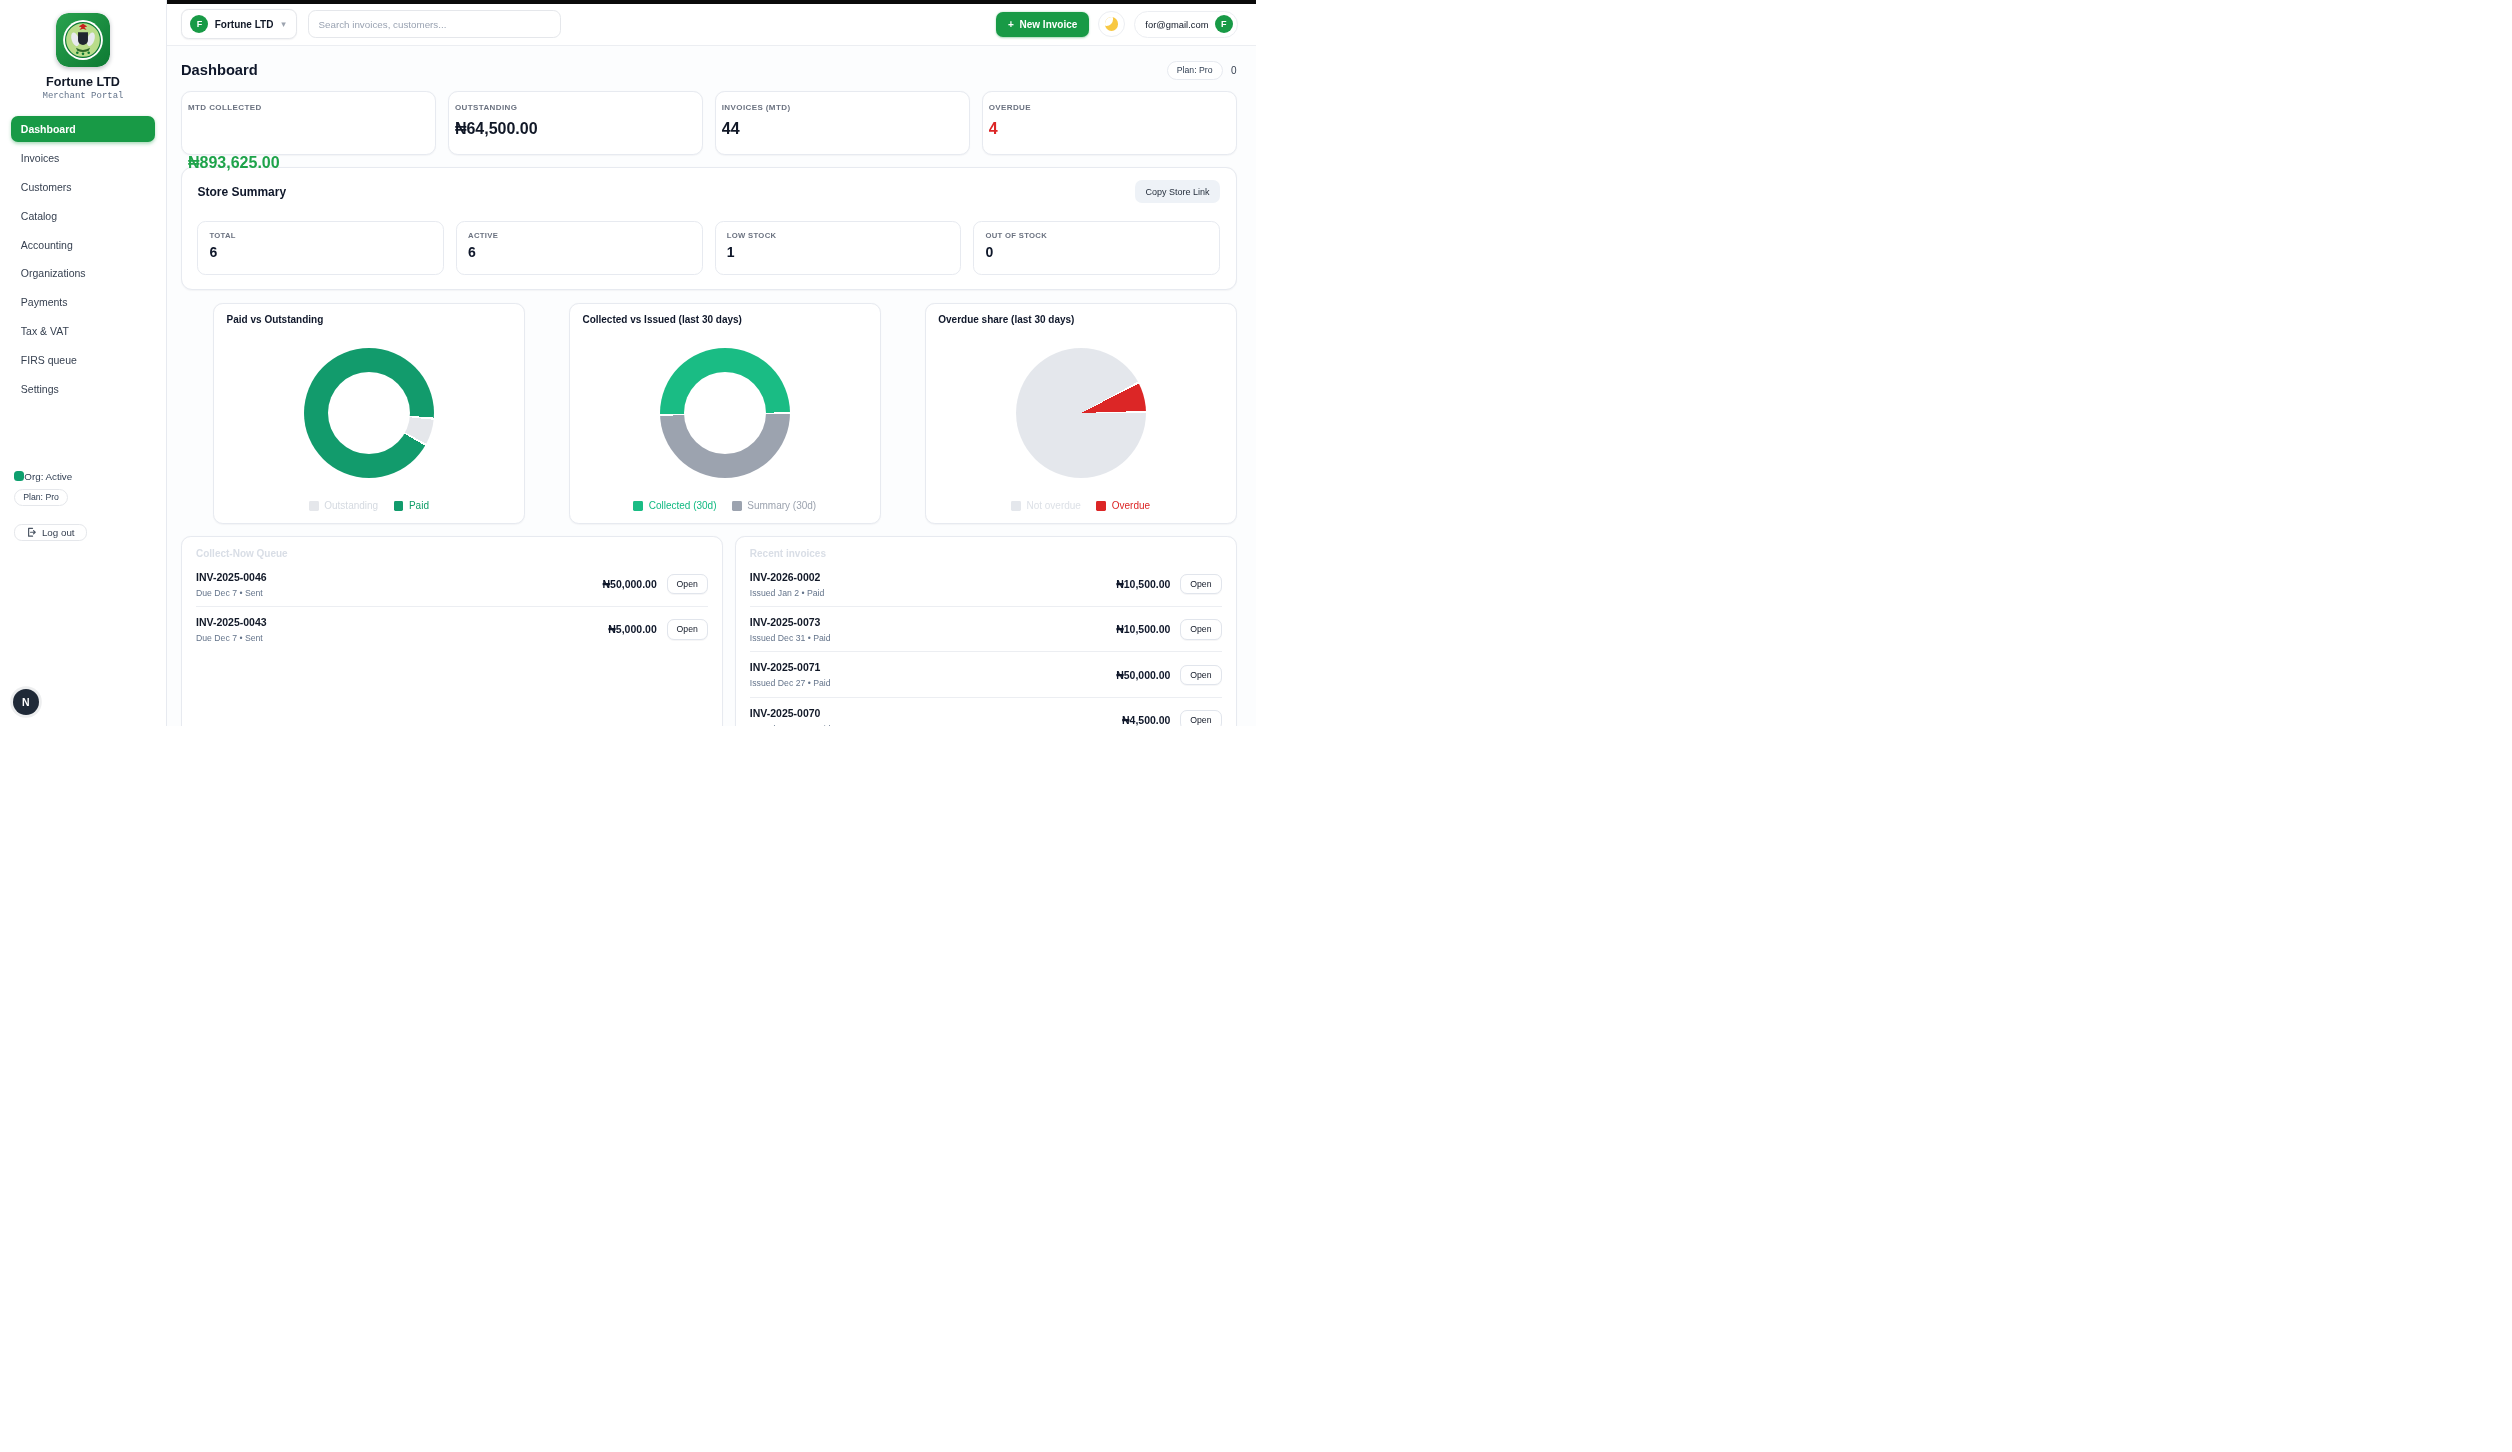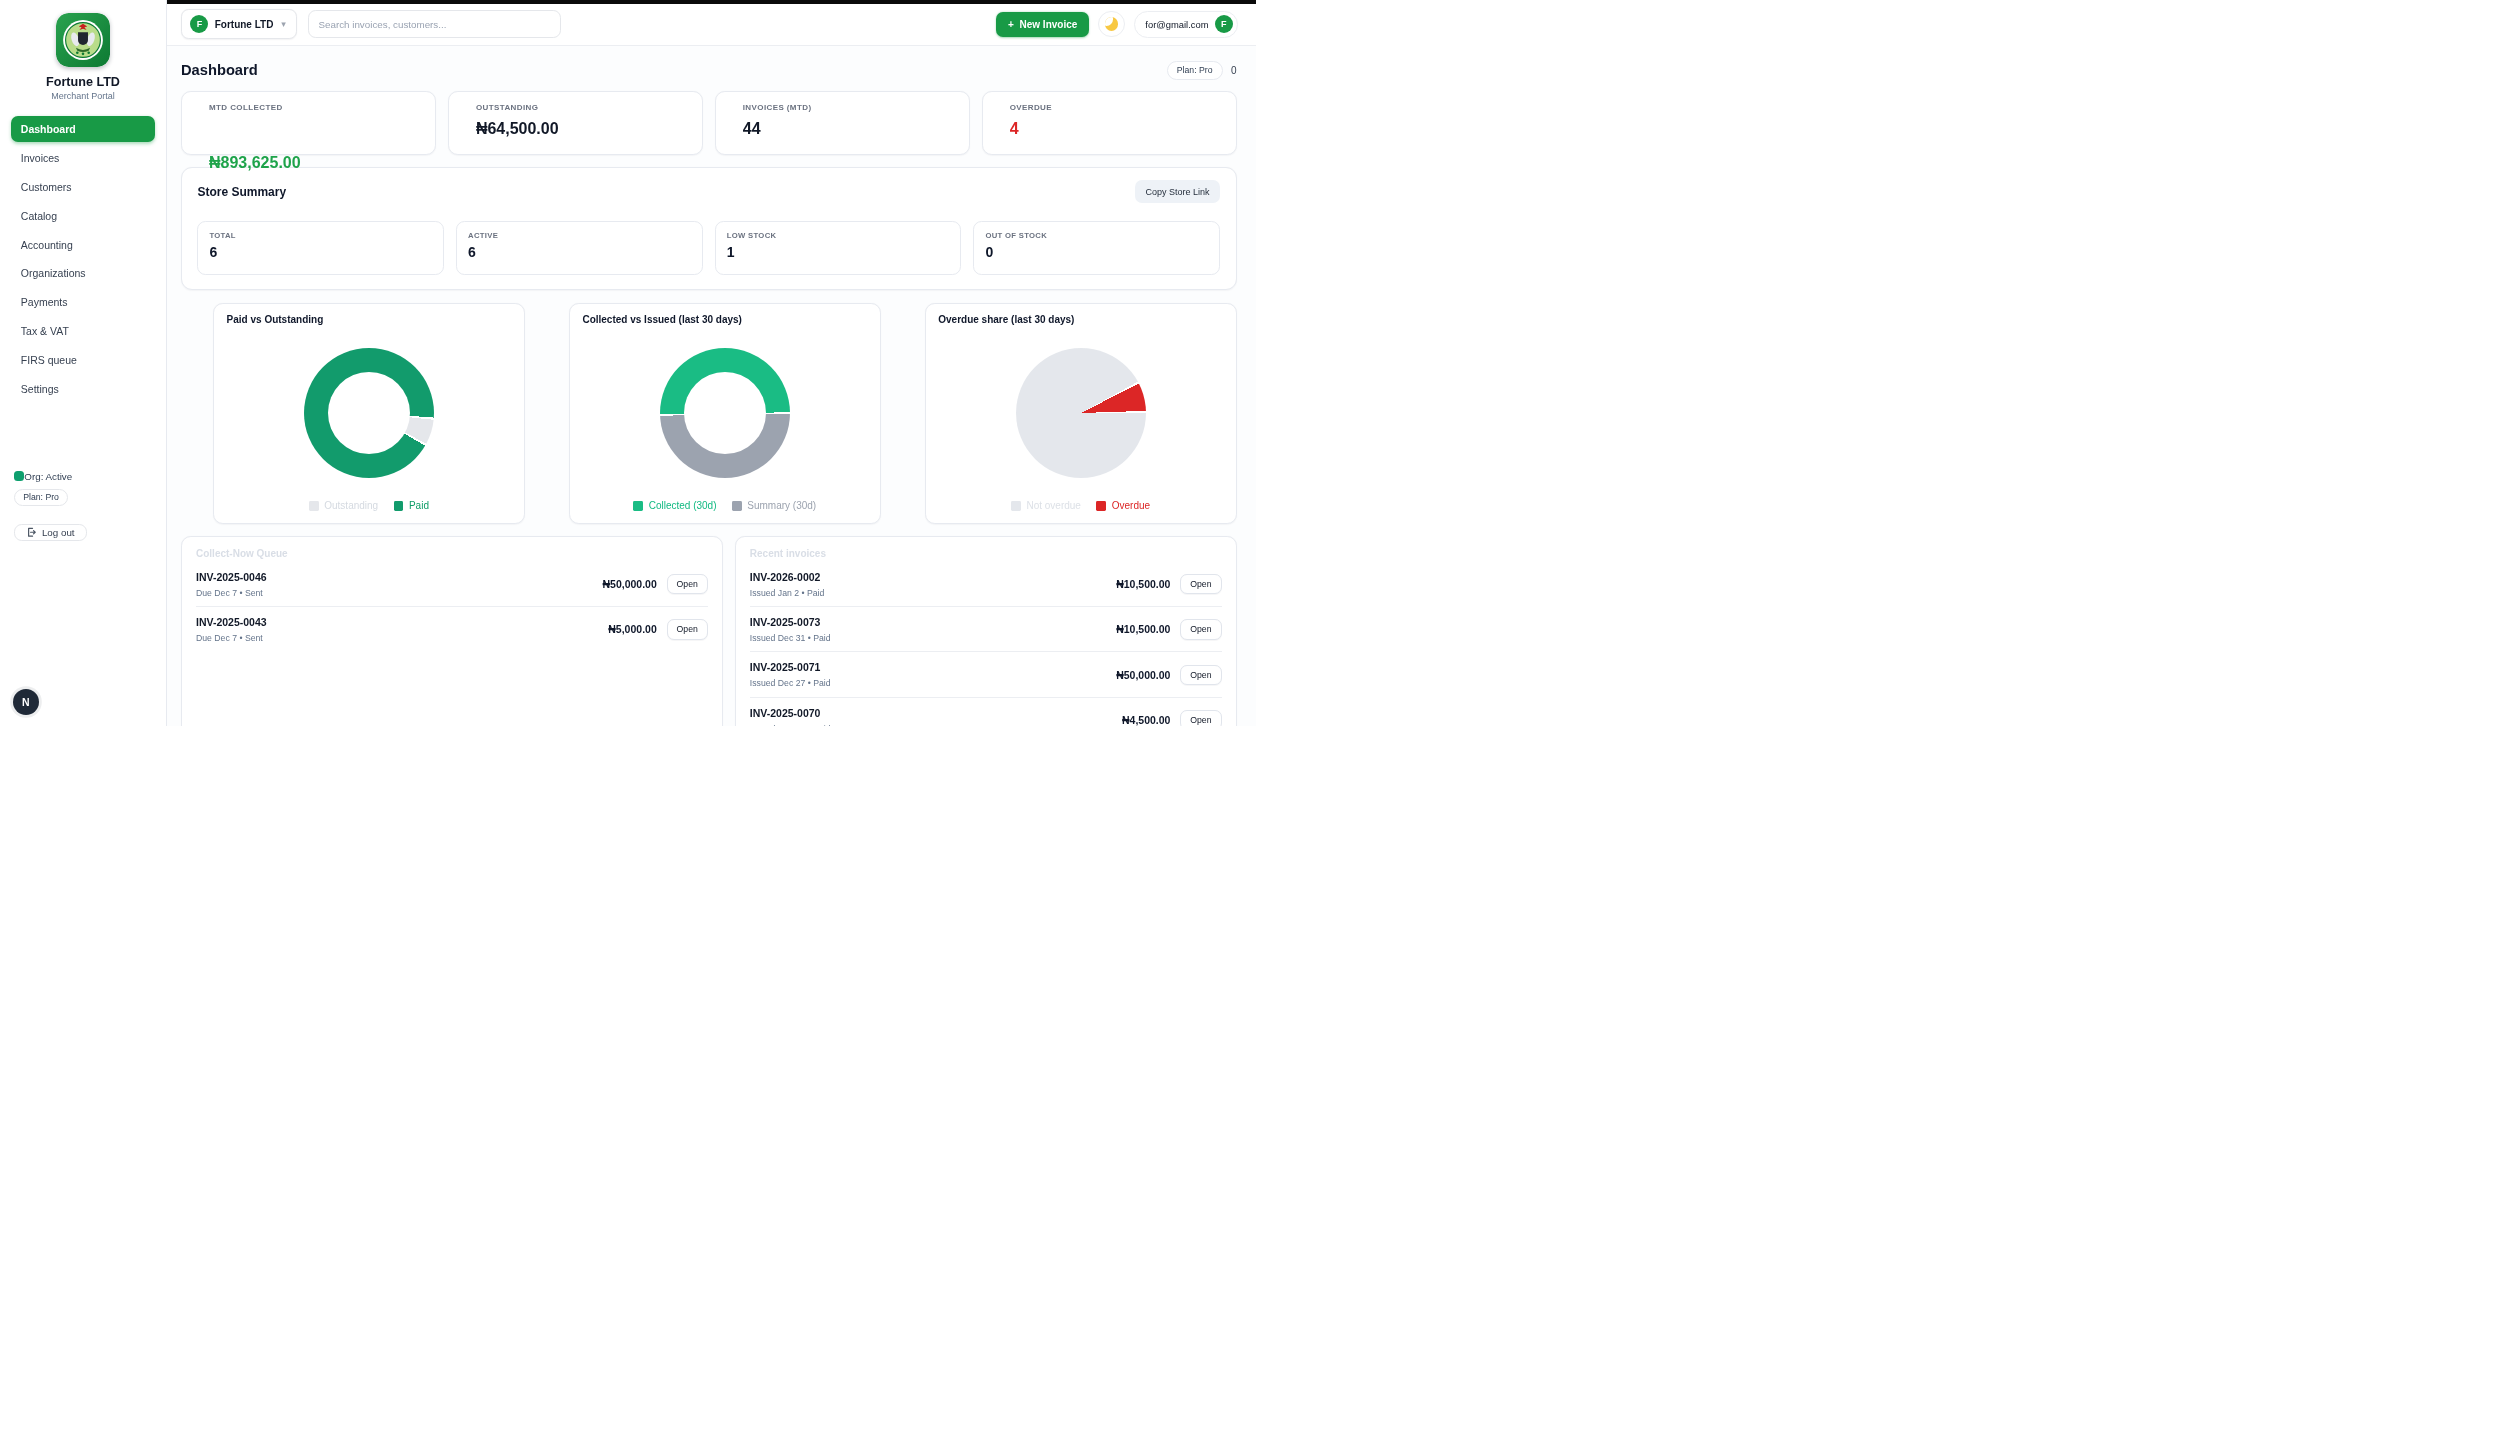--- a/index.html
+++ b/index.html
@@ -7,21 +7,21 @@
   body { font-family:"Liberation Sans","DejaVu Sans",sans-serif; color:#111827; }
   .app { width:1256px; height:726px; display:flex; overflow:hidden; background:#ffffff; }
 
   
   .sidebar { width:167px; flex:0 0 167px; border-right:0.7px solid #e7eaf0; background:#ffffff;
              display:flex; flex-direction:column; padding:12.6px 11px 11px; position:relative; }
   .logo-wrap { display:flex; flex-direction:column; align-items:center; }
   .logo-badge { width:54px; height:54px; border-radius:12.6px; overflow:hidden;
                 box-shadow:0 1.4px 4.2px rgba(16,24,40,.25); }
   .org-title { margin-top:8.4px; font-size:12.6px; font-weight:700; color:#111827; }
-  .org-sub { margin-top:2.1px; font-size:9px; color:#64748b; }
+  .org-sub { margin-top:2.1px; font-size:9px; color:#64748b;font-family:Liberation Mono, monospace; }
   .nav { margin-top:15.4px; display:flex; flex-direction:column; gap:2.8px; }
   .nav-item { padding:7px 9.8px; border-radius:7px; font-size:10.5px; color:#374151; cursor:pointer; }
   .nav-item.active { background:#189a46; color:#ffffff; font-weight:600;
                      box-shadow:0 1.4px 3.5px rgba(24,154,70,.35); }
   .side-footer { margin-top:31px; padding:0 2.8px; }
   .org-status { display:flex; align-items:center; gap:0; font-size:9.8px; color:#334155;margin-top:38px; }
   .status-dot { width:10.5px; height:10.5px; border-radius:3.5px; background:#0e9f6e; }
   .plan-pill-side { display:inline-block; margin-top:7px; font-size:8.7px; color:#334155;
                     border:0.7px solid #e5e7eb; border-radius:697px; padding:2.8px 8.4px; background:#fff; }
   .logout-btn { margin-top:18px; display:inline-flex; align-items:center; gap:5.6px;
@@ -61,21 +61,21 @@
   
   .content { flex:1; overflow:hidden; background:#fcfdfe; padding:14px 19.5px 0 14px; }
   .page-head { display:flex; align-items:center; margin:1.4px 0 11px; }
   .page-title { font-size:14.7px; font-weight:700; color:#0f172a; }
   .page-head-right { margin-left:auto; display:flex; align-items:center; gap:8.4px; }
   .plan-pill { font-size:8.7px; color:#334155; border:0.7px solid #e7eaf0; border-radius:697px;
                padding:3.5px 9px; background:#fff; }
   .notif-count { font-size:10px; color:#374151; }
 
   .stats-row { display:grid; grid-template-columns:repeat(4,1fr); gap:12px; }
-  .stat-card { background:#fff; border:0.7px solid #e7eaf0; border-radius:9.8px; padding:11px 27px;
+  .stat-card { background:#fff; border:0.7px solid #e7eaf0; border-radius:9.8px; padding:11px 6px;
                height:64px; box-shadow:0 0.7px 1.4px rgba(16,24,40,.04); }
   .stat-label { font-size:8px; font-weight:700; letter-spacing:.05em; color:#6b7280; }
   .stat-value { margin-top:8.4px; font-size:16px; font-weight:800; }
 
   .store-card { margin-top:12.6px; background:#fff; border:0.7px solid #e7eaf0; border-radius:11px;
                 padding:12px 15.4px 14px; box-shadow:0 0.7px 1.4px rgba(16,24,40,.04); }
   .store-head { display:flex; align-items:center; }
   .store-title { font-size:12px; font-weight:700; color:#0f172a; }
   .copy-link-btn { margin-left:auto; background:#eef2f7; border:none; border-radius:7px; padding:6.3px 10.5px;
                    font-size:9px; color:#1f2937; font-family:inherit; cursor:pointer; }

